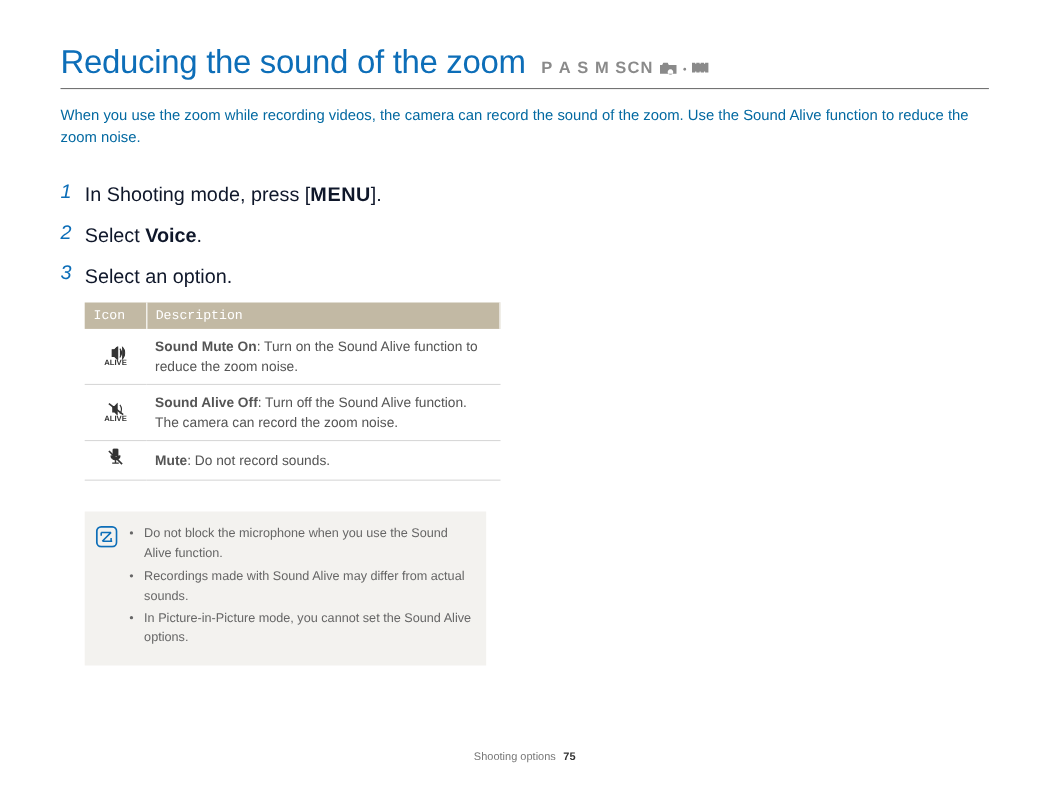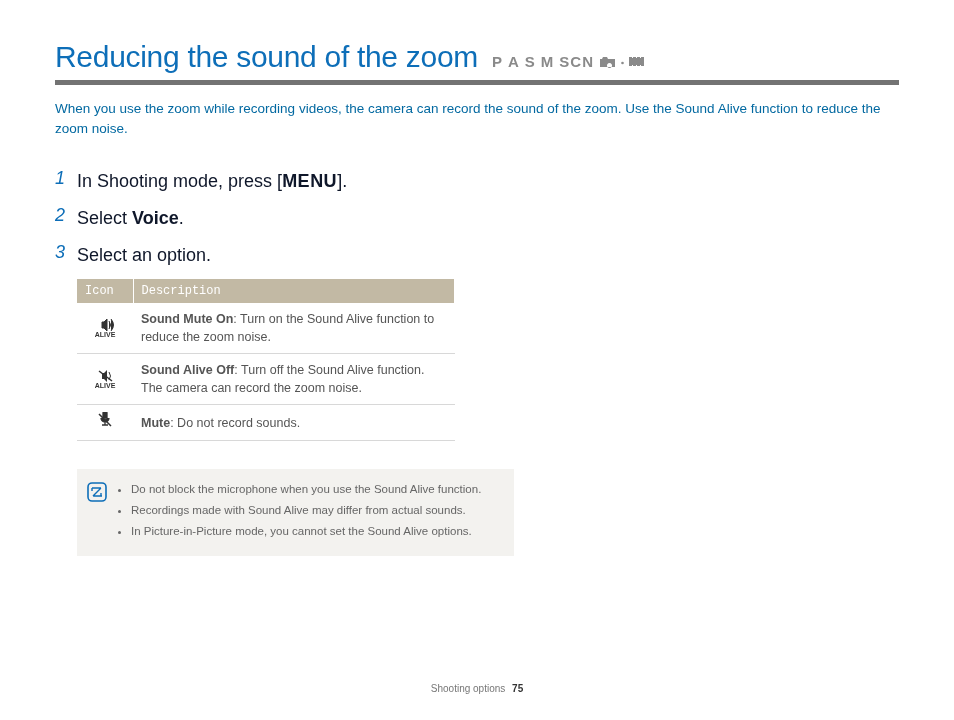--- a/index.html
+++ b/index.html
@@ -8,21 +8,21 @@
       height: 720px;
       background: #fff;
       font-family: Arial, Helvetica, sans-serif;
       color: #333;
       position: relative;
       padding: 40px 55px 30px 55px;
     }
     .header-row {
       display: flex;
       align-items: baseline;
-      border-bottom: 5px solid #737373;
+      border-bottom: 1px solid #737373;
       padding-bottom: 6px;
       margin-bottom: 14px;
     }
     .page-title {
       font-size: 30px;
       font-weight: 400;
       color: #0d6eb8;
       letter-spacing: -0.3px;
     }
     .mode-row {
@@ -114,21 +114,21 @@
       align-items: center;
       font-size: 7px;
       font-weight: bold;
       color: #333;
       line-height: 1;
     }
     .opt-icon svg { display: block; }
     .note-box {
       margin-left: 22px;
       margin-top: 28px;
-      width: 437px;
+      width: 365px;
       background: #f3f2ef;
       padding: 12px 12px 12px 10px;
       display: flex;
       align-items: flex-start;
     }
     .note-icon {
       flex-shrink: 0;
       margin-right: 10px;
       margin-top: 1px;
     }

